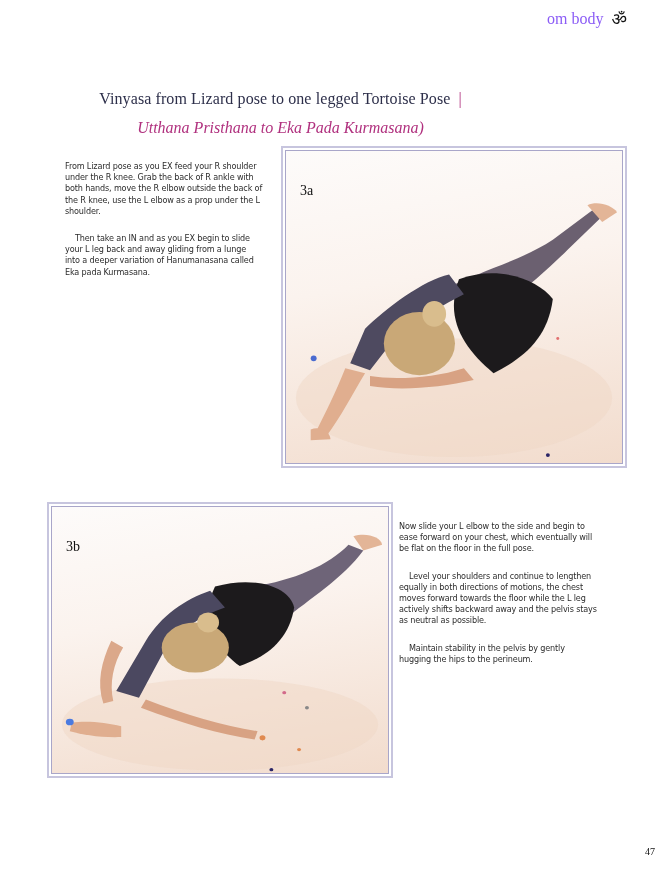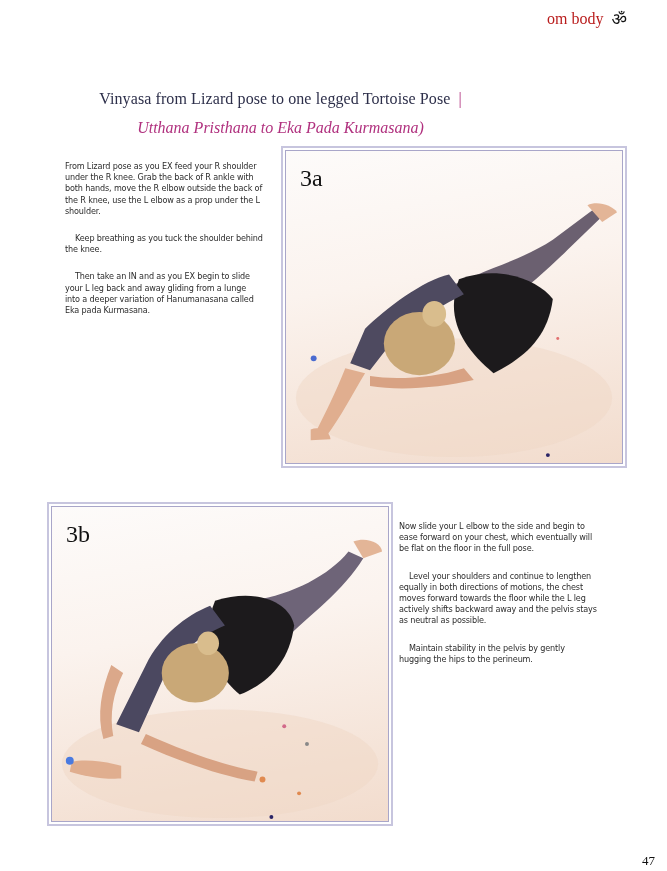--- a/index.html
+++ b/index.html
@@ -1,60 +1,59 @@
 <!DOCTYPE html>
 <html><head>
   <meta charset="utf-8">
   <style>
     html, body { margin: 0; padding: 0; background: #ffffff; }
     body { width: 667px; height: 871px; position: relative; overflow: hidden; font-family: "DejaVu Sans", sans-serif; }
 
     .header { position: absolute; top: 10px; right: 40px; display: flex; align-items: center; gap: 8px; }
-    .header-title { font-family: "Liberation Serif", serif; font-size: 16px; color: #b91c1c; }
+    .header-title { font-family: "Liberation Serif", serif; font-size: 16px; color: #8b5cf6; }
     .om-icon { font-family: "DejaVu Sans", sans-serif; font-size: 17px; color: #111; line-height: 1; }
 
     .title-block { position: absolute; top: 90px; left: 0; width: 561px; text-align: center; font-family: "Liberation Serif", serif; }
     .title-line1 { font-size: 16px; color: #2d2f4a; letter-spacing: 0.1px; }
     .title-sep { color: #b0307e; margin-left: 8px; }
     .title-line2 { font-size: 16px; color: #b0307e; font-style: italic; margin-top: 11px; }
 
     .body-text { position: absolute; font-size: 8.1px; line-height: 11.2px; color: #2c2c2c; font-family: "DejaVu Sans", sans-serif; letter-spacing: -0.15px; }
     .body-text p { margin: 16px; }
     .body-text p.indent { text-indent: 10px; }
     .text-a { left: 49px; top: 145px; width: 230px; }
     .text-b { left: 383px; top: 505px; width: 232px; }
 
     .photo-frame { position: absolute; border: 2px solid #c7c5de; background: #ffffff; padding: 2px; box-sizing: border-box; }
     .photo-frame .inner { position: relative; width: 100%; height: 100%; border: 1px solid #a9a6c9; box-sizing: border-box; overflow: hidden;
       background: linear-gradient(170deg, #fdfbfa 0%, #fbf3ee 40%, #f2dccd 100%); }
     .frame-a { left: 281px; top: 146px; width: 346px; height: 322px; }
-    .frame-b { left: 47px; top: 502px; width: 346px; height: 324px; }
-    .photo-label { position: absolute; top: 14px; left: 14px; font-family: "Liberation Serif", serif; font-size: 24px; color: #111; z-index: 2; }
+    .frame-b { left: 47px; top: 502px; width: 346px; height: 276px; }
+    .photo-label { position: absolute; top: 32px; left: 14px; font-family: "Liberation Serif", serif; font-size: 14px; color: #111; z-index: 2; }
     .photo-figure { position: absolute; left: 0; top: 0; width: 100%; height: 100%; }
 
-    .page-number { position: absolute; right: 12px; bottom: 2px; font-family: "Liberation Serif", serif; font-size: 13px; color: #111; }
+    .page-number { position: absolute; right: 12px; bottom: 14px; font-family: "Liberation Serif", serif; font-size: 10px; color: #111; }
   </style>
 </head>
 <body>
 
 <div class="header">
   <span class="header-title">om body</span>
   <span class="om-icon">ॐ</span>
 </div>
 
 <div class="title-block">
   <div class="title-line1">
     <span>Vinyasa from Lizard pose to one legged Tortoise Pose</span><span class="title-sep">|</span>
   </div>
   <div class="title-line2">Utthana Pristhana to Eka Pada Kurmasana)</div>
 </div>
 
 <div class="body-text text-a">
   <p>From Lizard pose as you EX feed your R shoulder under the R knee. Grab the back of R ankle with both hands, move the R elbow outside the back of the R knee, use the L elbow as a prop under the L shoulder.</p>
-  <p class="indent">Keep breathing as you tuck the shoulder behind the knee.</p>
   <p class="indent">Then take an IN and as you EX begin to slide your L leg back and away gliding from a lunge into a deeper variation of Hanumanasana called Eka pada Kurmasana.</p>
 </div>
 
 <div class="photo-frame frame-a">
   <div class="inner" title="Woman in black tank top and patterned leggings in lizard pose variation, shoulder tucked under knee">
     <span class="photo-label">3a</span>
     <svg class="photo-figure" viewBox="0 0 340 316" preserveAspectRatio="none">
 
       <ellipse cx="170" cy="250" rx="160" ry="60" fill="#efd7c6" opacity="0.5"></ellipse>
 

